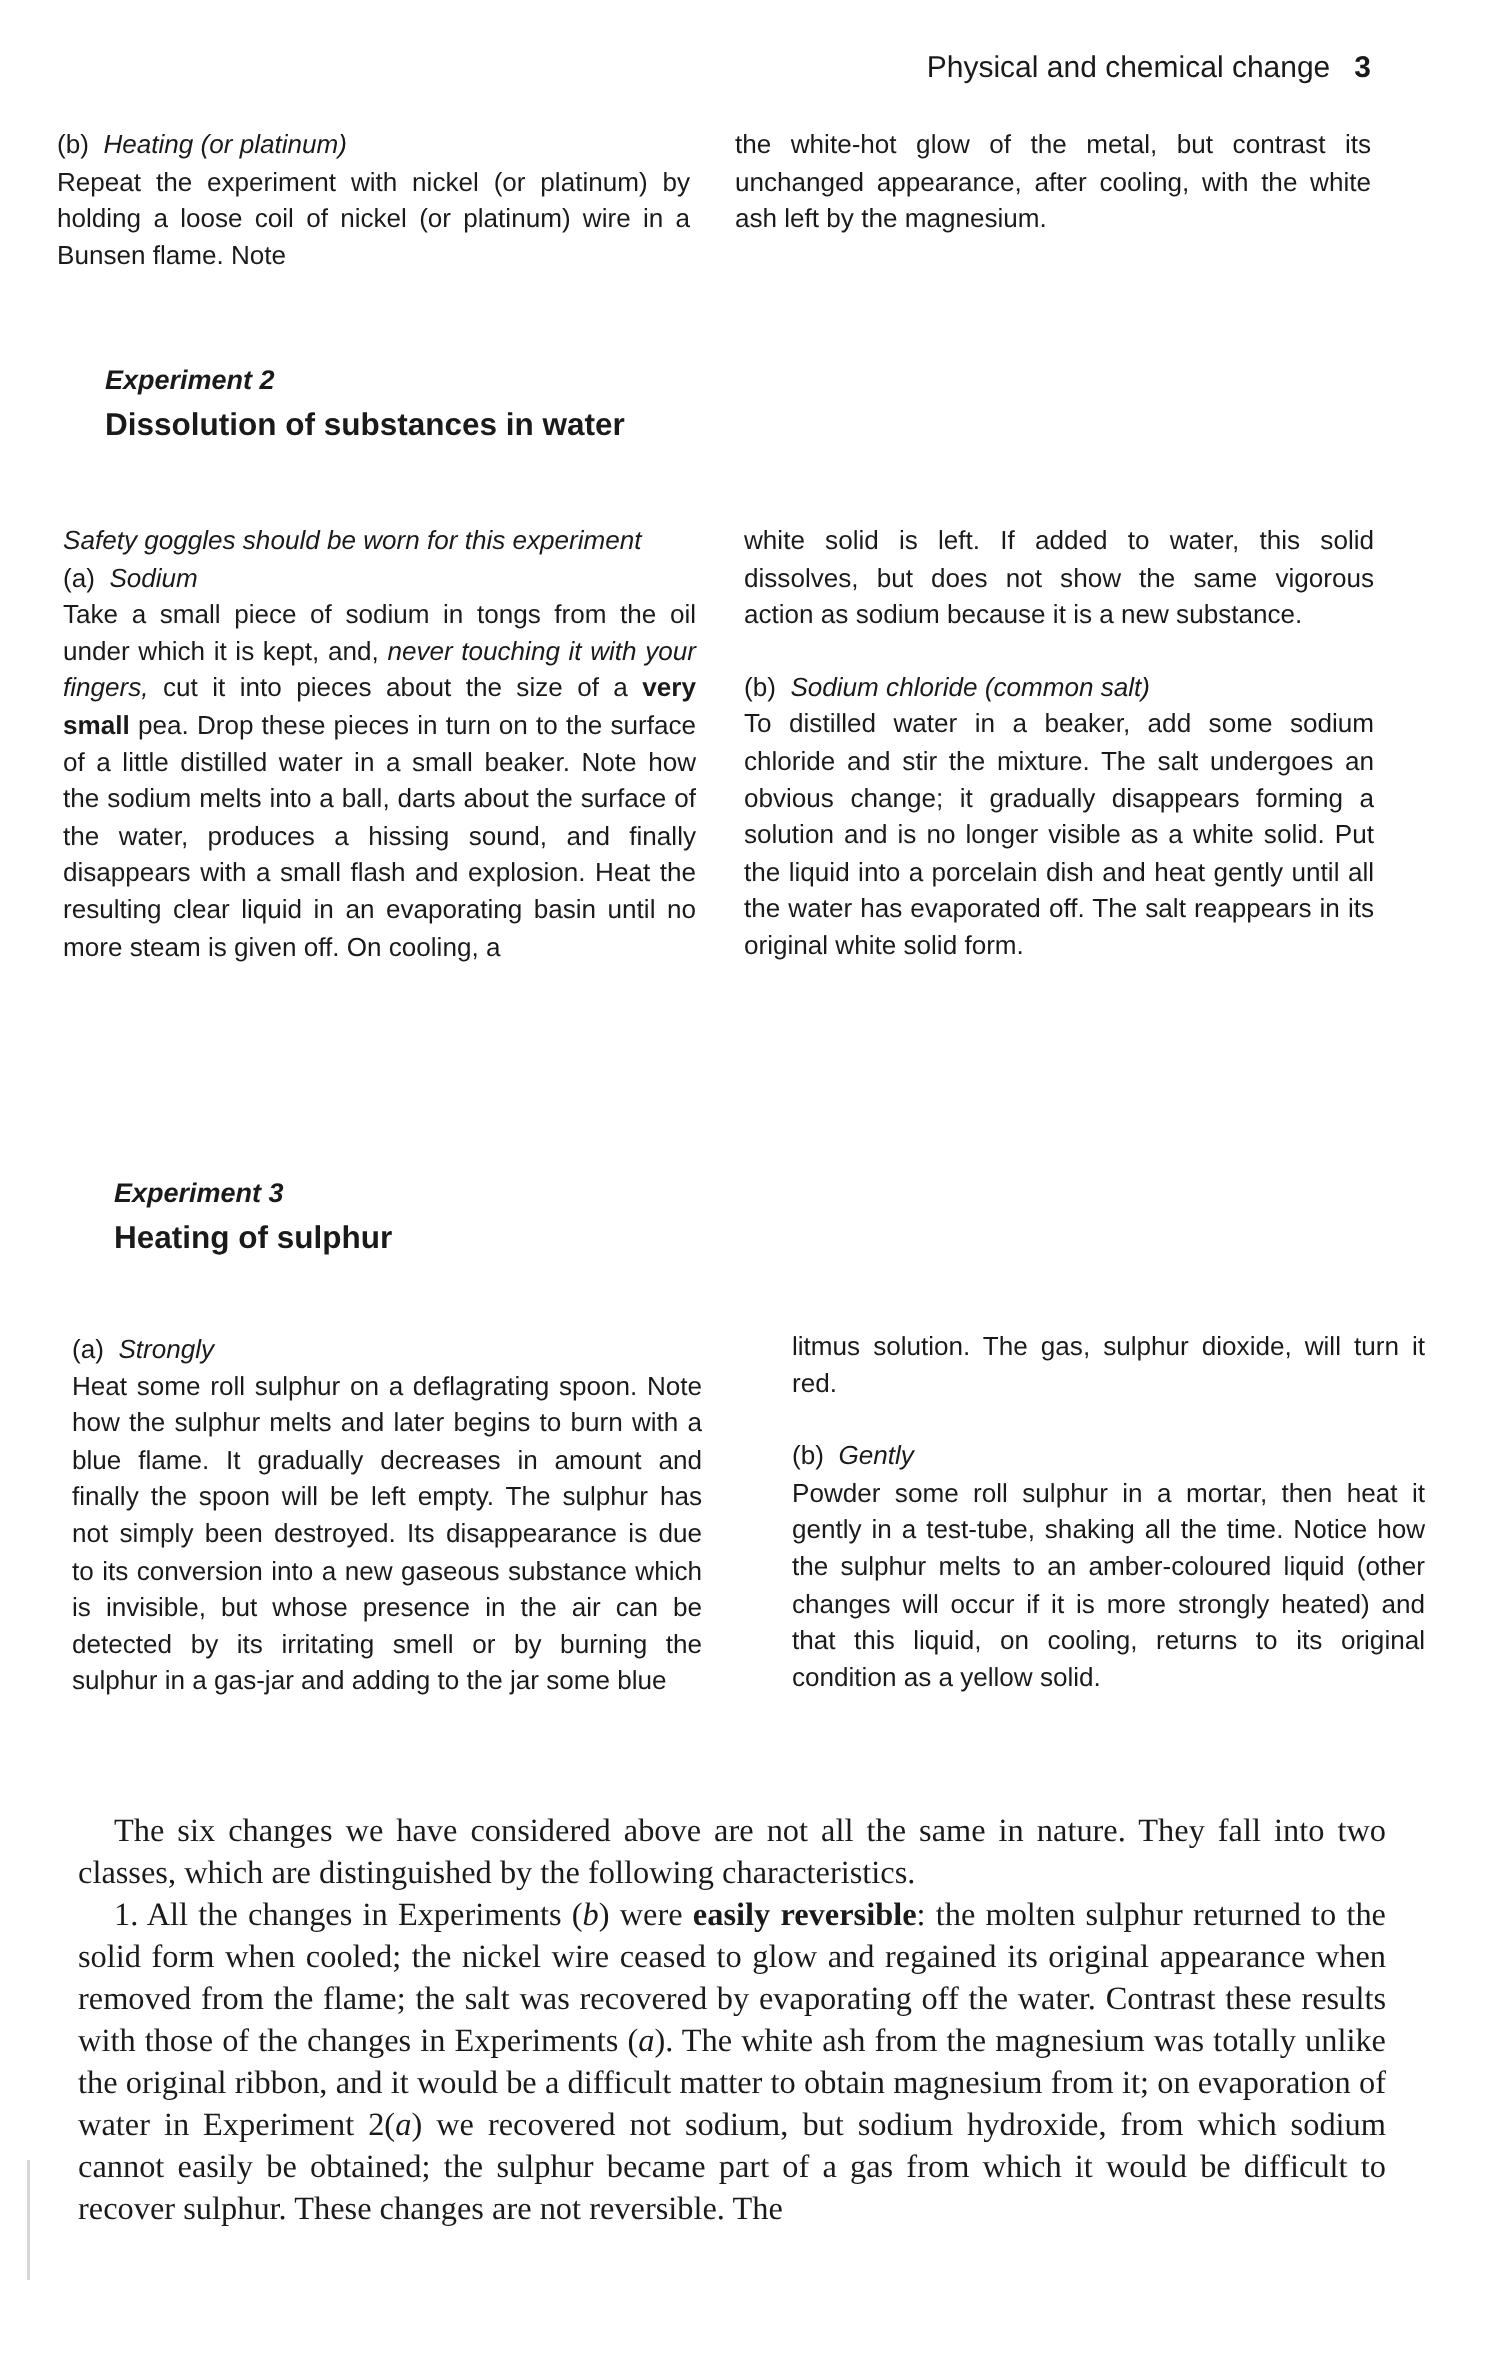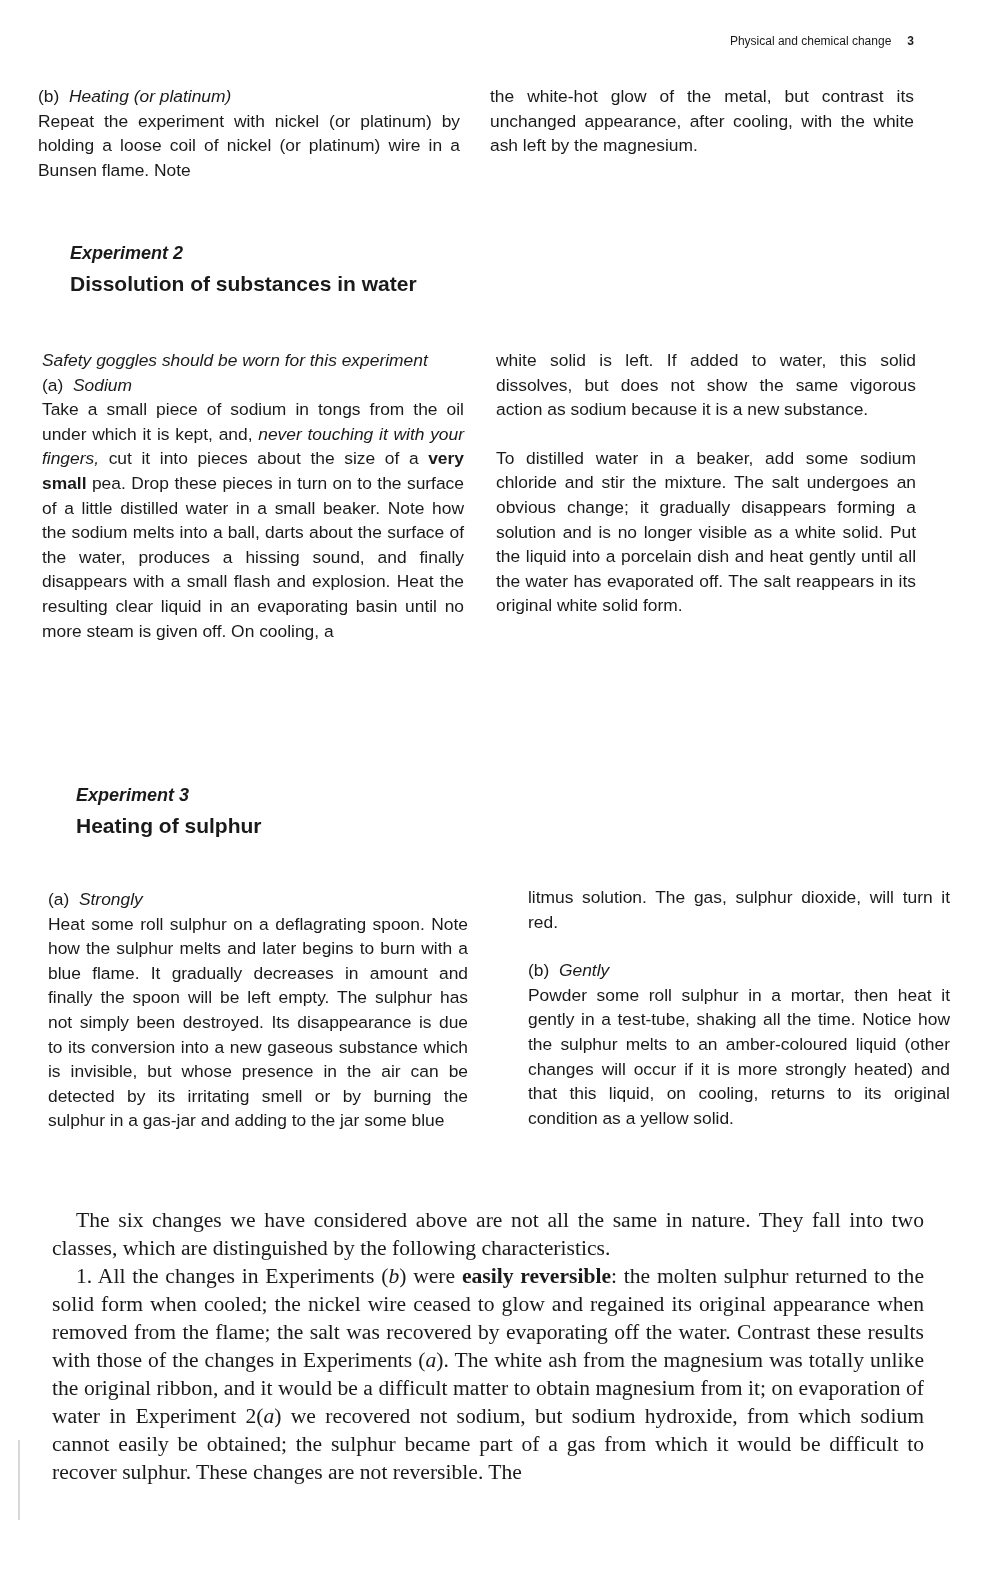--- a/index.html
+++ b/index.html
@@ -1,17 +1,17 @@
 <!DOCTYPE html>
 <html><head>
 <meta charset="utf-8">
 <style>
   html, body { margin: 0; padding: 0; background: #ffffff; }
   body { width: 1000px; height: 1581px; position: relative; overflow: hidden; color: #1a1a1a; }
-  .running-head { position: absolute; top: 34px; right: 86px; font-size: 12px; font-family: "Liberation Sans", sans-serif; text-align: right; }
+  .running-head { position: absolute; top: 34px; right: 86px; font-size: 20px; font-family: "Liberation Sans", sans-serif; text-align: right; }
   .running-head .pg { font-weight: bold; margin-left: 16px; }
   .col { position: absolute; font-family: "Liberation Sans", sans-serif; font-size: 17.4px; line-height: 24.6px; text-align: justify; }
   .col p { margin: 0; }
   .sub { font-style: italic; }
   .sub .paren { font-style: normal; }
   .gap { height: 24px; }
   .heading { position: absolute; font-family: "Liberation Sans", sans-serif; }
   .heading .num { font-style: italic; font-weight: bold; font-size: 18px; display: block; margin-bottom: 8px; }
   .heading .title { font-weight: bold; font-size: 21px; display: block; }
   .body-text { position: absolute; left: 52px; width: 872px; top: 1206px; font-family: "Liberation Serif", serif; font-size: 21.6px; line-height: 28px; text-align: justify; }
@@ -42,20 +42,21 @@
 
 <div class="col" style="left:42px; top:348px; width:422px;">
   <p class="sub" style="text-align:justify;">Safety goggles should be worn for this experiment</p>
   <p class="sub"><span class="paren">(a)</span>&nbsp; <span>Sodium</span></p>
   <p><span>Take a small piece of sodium in tongs from the oil under which it is kept, and,</span> <i>never touching it with your fingers,</i> <span>cut it into pieces about the size of a</span> <b>very small</b> <span>pea. Drop these pieces in turn on to the surface of a little distilled water in a small beaker. Note how the sodium melts into a ball, darts about the surface of the water, produces a hissing sound, and finally disappears with a small flash and explosion. Heat the resulting clear liquid in an evaporating basin until no more steam is given off. On cooling, a</span></p>
 </div>
 
 <div class="col" style="left:496px; top:348px; width:420px;">
   <p>white solid is left. If added to water, this solid dissolves, but does not show the same vigorous action as sodium because it is a new substance.</p>
   <div class="gap"></div>
+  <p class="sub"><span class="paren">(b)</span>&nbsp; <span>Sodium chloride (common salt)</span></p>
   <p>To distilled water in a beaker, add some sodium chloride and stir the mixture. The salt undergoes an obvious change; it gradually disappears forming a solution and is no longer visible as a white solid. Put the liquid into a porcelain dish and heat gently until all the water has evaporated off. The salt reappears in its original white solid form.</p>
 </div>
 
 <div class="heading" style="left:76px; top:785px;">
   <span class="num">Experiment 3</span>
   <span class="title">Heating of sulphur</span>
 </div>
 
 <div class="col" style="left:48px; top:887px; width:420px;">
   <p class="sub"><span class="paren">(a)</span>&nbsp; <span>Strongly</span></p>

